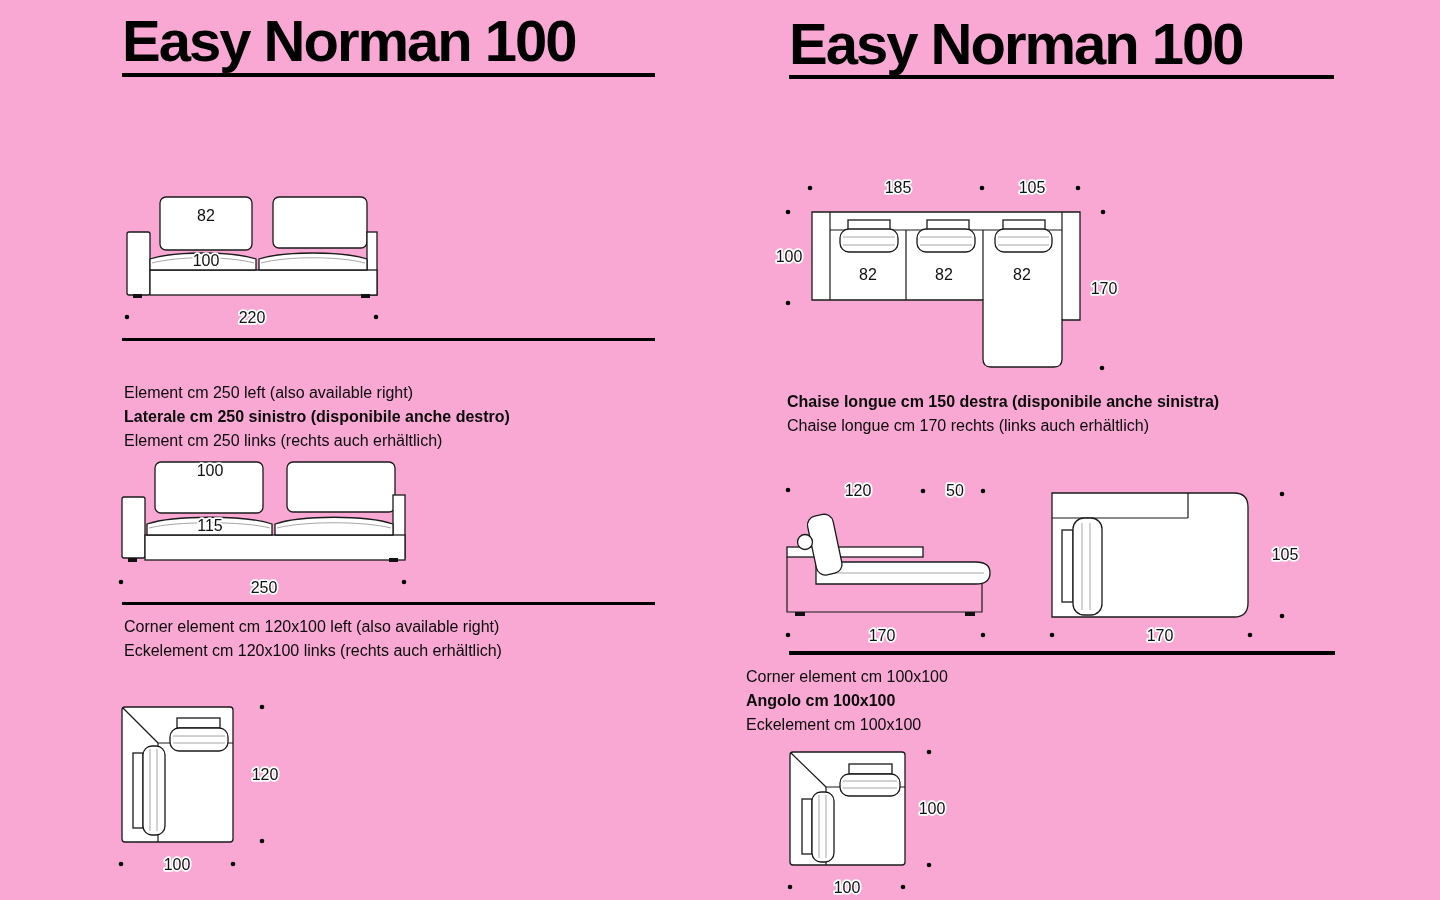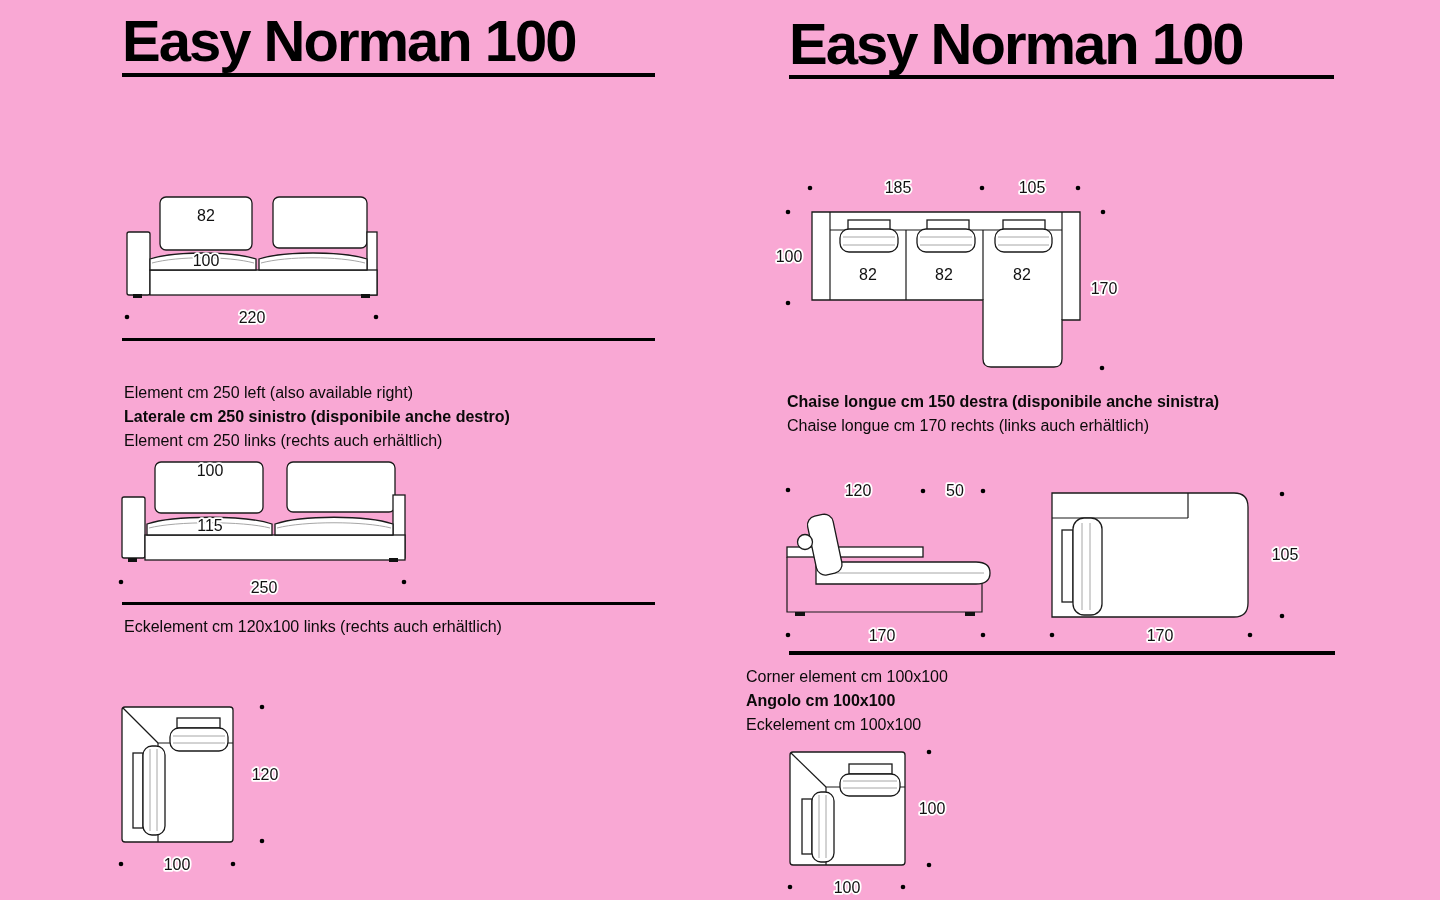--- a/index.html
+++ b/index.html
@@ -86,20 +86,21 @@
       <circle class="dot" cx="9" cy="130" r="2.3"></circle>
       <circle class="dot" cx="292" cy="130" r="2.3"></circle>
       <text x="98" y="24" text-anchor="middle">100</text>
       <text x="98" y="79" text-anchor="middle">115</text>
       <text x="152" y="141" text-anchor="middle">250</text>
     </svg>
 
     <div class="rule" style="left:122px;top:602px;width:533px;height:3px;"></div>
 
     <div class="caption" style="left:124px;top:615px;">
+      <div>Corner element cm 120x100 left (also available right)</div>
       <div>Eckelement cm 120x100 links (rechts auch erhältlich)</div>
     </div>
 
     <svg style="left:112px;top:700px;" width="180" height="185" viewBox="0 0 180 185" role="img">
       <rect class="fw" x="10" y="7" width="111" height="135" rx="3"></rect>
       <g class="ln">
         <line x1="11" y1="8" x2="46" y2="43"></line>
         <line x1="46" y1="43" x2="121" y2="43"></line>
         <line x1="46" y1="43" x2="46" y2="142"></line>
       </g>

